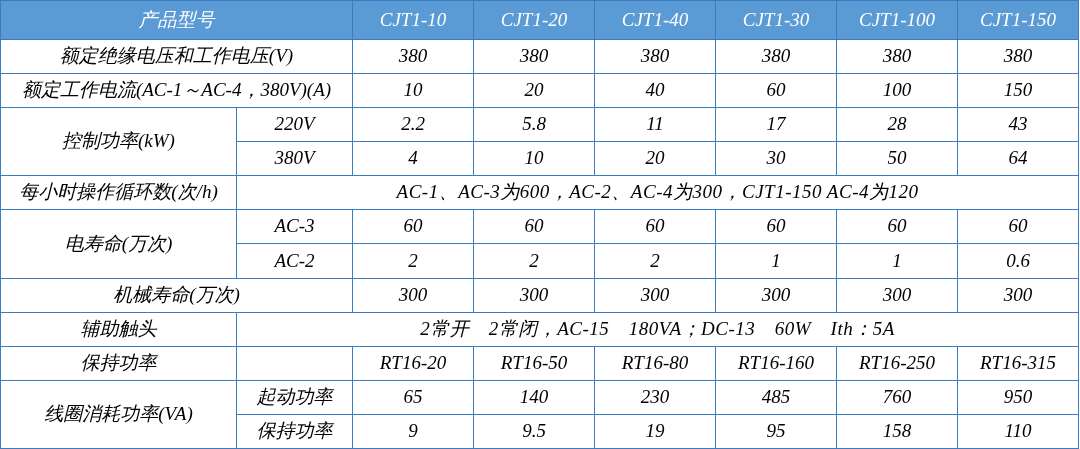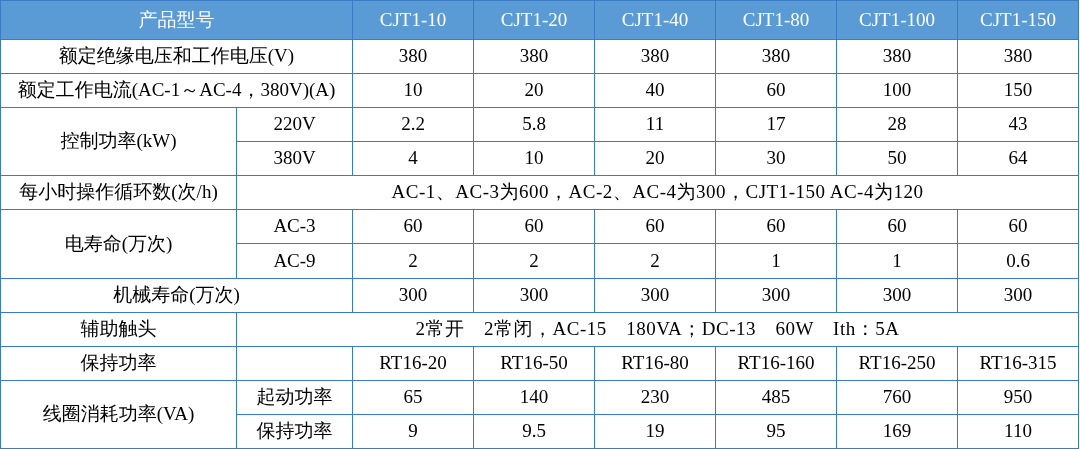--- a/index.html
+++ b/index.html
@@ -12,20 +12,21 @@
     height: 449px;
     font-family: "Liberation Serif", "DejaVu Serif", serif;
     color: #000000;
     overflow: hidden;
   }
   #spec-table {
     border-collapse: collapse;
     width: 984px;
     height: 449px;
     table-layout: fixed;
+    font-style: italic;
   }
   #spec-table td, #spec-table th {
     border: 1px solid #3a7cc4;
     text-align: center;
     vertical-align: middle;
     font-weight: normal;
     font-size: 19px;
     padding: 2px 2px;
     line-height: 1.1;
   }
@@ -65,21 +66,21 @@
     <col class="col-data">
     <col class="col-data">
     <col class="col-data">
   </colgroup>
   <tbody>
     <tr class="header-row">
       <td colspan="2">产品型号</td>
       <td>CJT1-10</td>
       <td>CJT1-20</td>
       <td>CJT1-40</td>
-      <td>CJT1-80</td>
+      <td>CJT1-30</td>
       <td>CJT1-100</td>
       <td>CJT1-150</td>
     </tr>
 
     <tr>
       <td colspan="2" class="rowlabel">额定绝缘电压和工作电压(V)</td>
       <td>380</td>
       <td>380</td>
       <td>380</td>
       <td>380</td>
@@ -128,21 +129,21 @@
       <td class="sublabel">AC-3</td>
       <td>60</td>
       <td>60</td>
       <td>60</td>
       <td>60</td>
       <td>60</td>
       <td>60</td>
     </tr>
 
     <tr>
-      <td class="sublabel">AC-9</td>
+      <td class="sublabel">AC-2</td>
       <td>2</td>
       <td>2</td>
       <td>2</td>
       <td>1</td>
       <td>1</td>
       <td>0.6</td>
     </tr>
 
     <tr>
       <td colspan="2" class="rowlabel">机械寿命(万次)</td>
@@ -180,17 +181,17 @@
       <td>760</td>
       <td>950</td>
     </tr>
 
     <tr>
       <td class="sublabel">保持功率</td>
       <td>9</td>
       <td>9.5</td>
       <td>19</td>
       <td>95</td>
-      <td>169</td>
+      <td>158</td>
       <td>110</td>
     </tr>
   </tbody>
 </table>
 
 </body></html>

